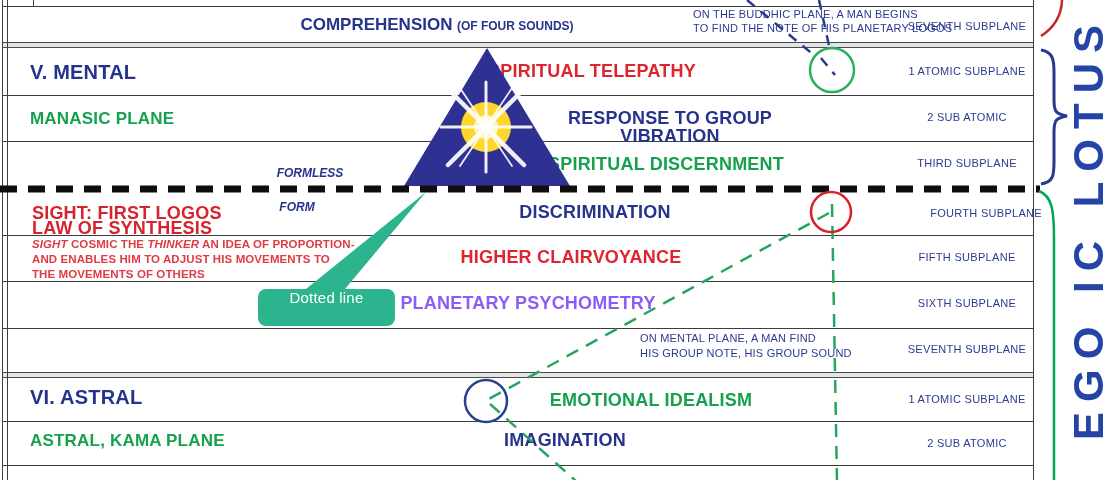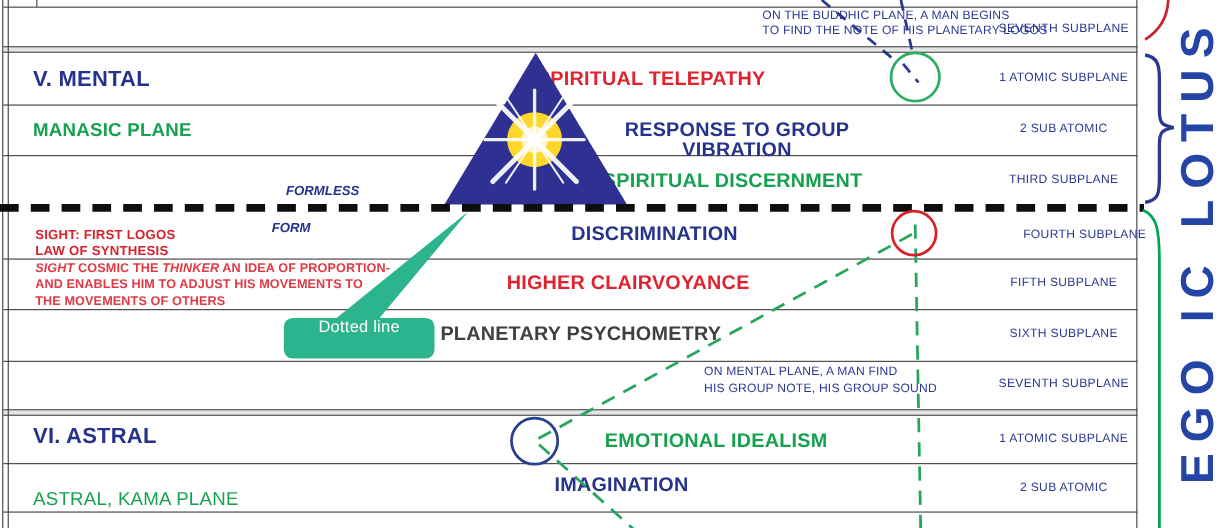--- a/index.html
+++ b/index.html
@@ -11,23 +11,23 @@
   .vline{position:absolute;width:0;border-left:1.8px solid #3d3d3d;}
   .subplane{position:absolute;left:892px;width:150px;text-align:center;
             font-size:11px;font-weight:500;color:#2b3a90;letter-spacing:.3px;line-height:1;}
   .ability{position:absolute;width:300px;text-align:center;font-weight:700;font-size:18px;
            letter-spacing:.2px;line-height:1;}
   .leftlabel{position:absolute;left:30px;line-height:1;letter-spacing:.2px;}
   .sectionlabel{font-size:20px;font-weight:800;color:#26338c;}
   .planename{font-size:17px;font-weight:600;color:#16a14f;}
   .mattername{font-size:17px;font-weight:600;color:#df2430;}
   .note{position:absolute;font-size:11px;font-weight:500;color:#2b3a90;line-height:13.5px;letter-spacing:.2px;}
-  .formword{position:absolute;width:100px;text-align:left;font-size:12px;font-weight:700;
+  .formword{position:absolute;width:100px;text-align:center;font-size:12px;font-weight:700;
             font-style:italic;color:#26338c;line-height:1;}
-  .sight-head{position:absolute;left:32px;font-size:12px;font-weight:800;color:#d8232e;line-height:15px;letter-spacing:.2px;}
+  .sight-head{position:absolute;left:32px;font-size:18px;font-weight:800;color:#d8232e;line-height:15px;letter-spacing:.2px;}
   .sight-body{position:absolute;left:32px;font-size:11.5px;font-weight:600;color:#e03a44;line-height:15.2px;letter-spacing:.1px;}
   .sight-body i{font-style:italic;}
   .callout{position:absolute;left:258px;top:289px;width:137px;height:37px;background:#2cb48e;
            border-radius:8px;display:flex;align-items:flex-start;justify-content:center;
            color:#ffffff;font-size:15px;font-weight:500;letter-spacing:.2px;cursor:pointer;}
   .side-label{position:absolute;left:1066px;top:-60px;width:500px;height:46px;
               transform-origin:0 0;transform:rotate(-90deg) translateX(-500px);
               font-size:42px;font-weight:800;color:#2444a6;letter-spacing:10px;word-spacing:2px;
               white-space:nowrap;line-height:46px;}
   svg.overlay{position:absolute;left:0;top:0;pointer-events:none;}
@@ -45,41 +45,45 @@
   <div class="hline" style="left:3px;top:281px;width:1031px;"></div>
   <div class="hline" style="left:3px;top:328px;width:1031px;"></div>
   <div class="dline" style="left:3px;top:372px;width:1031px;"></div>
   <div class="hline" style="left:3px;top:421px;width:1031px;"></div>
   <div class="hline" style="left:3px;top:465px;width:1031px;"></div>
   <div class="vline" style="left:2px;top:0;height:480px;"></div>
   <div class="vline" style="left:7px;top:0;height:480px;"></div>
   <div class="vline" style="left:1033px;top:0;height:480px;"></div>
   <div class="vline" style="left:33px;top:0;height:6px;"></div>
 
+  <div class="abs" style="left:262px;top:16px;width:350px;text-align:center;line-height:1;color:#26338c;">
+    <span style="font-size:17px;font-weight:800;">COMPREHENSION</span>
+    <span style="font-size:12px;font-weight:800;">(OF FOUR SOUNDS)</span>
+  </div>
   <div class="note" style="left:693px;top:8px;">
     <div>ON THE BUDDHIC PLANE, A MAN BEGINS</div>
     <div>TO FIND THE NOTE OF HIS PLANETARY LOGOS</div>
   </div>
   <div class="subplane" style="top:21px;">SEVENTH SUBPLANE</div>
 
   <div class="leftlabel sectionlabel" style="top:62px;">V. MENTAL</div>
   <div class="leftlabel planename" style="top:110px;">MANASIC PLANE</div>
   <div class="formword" style="left:260px;top:167px;">FORMLESS</div>
   <div class="formword" style="left:247px;top:201px;">FORM</div>
 
   <div class="ability" style="left:442px;top:62px;color:#df2430;">SPIRITUAL TELEPATHY</div>
   <div class="ability" style="left:520px;top:109px;color:#26338c;">RESPONSE TO GROUP VIBRATION</div>
   <div class="ability" style="left:516px;top:155px;color:#16a14f;">SPIRITUAL DISCERNMENT</div>
   <div class="subplane" style="top:66px;">1 ATOMIC SUBPLANE</div>
   <div class="subplane" style="top:112px;">2 SUB ATOMIC</div>
   <div class="subplane" style="top:158px;">THIRD SUBPLANE</div>
 
   <div class="ability" style="left:445px;top:203px;color:#26338c;">DISCRIMINATION</div>
   <div class="ability" style="left:421px;top:248px;color:#df2430;">HIGHER CLAIRVOYANCE</div>
-  <div class="ability" style="left:378px;top:294px;color:#404040;">PLANETARY PSYCHOMETRY</div>
+  <div class="ability" style="left:378px;top:294px;color:#8b5cf6;">PLANETARY PSYCHOMETRY</div>
   <div class="subplane" style="top:208px;text-align:right;">FOURTH SUBPLANE</div>
   <div class="subplane" style="top:252px;">FIFTH SUBPLANE</div>
   <div class="subplane" style="top:298px;">SIXTH SUBPLANE</div>
   <div class="subplane" style="top:344px;">SEVENTH SUBPLANE</div>
 
   <div class="sight-head" style="top:206px;">
     <div>SIGHT: FIRST LOGOS</div>
     <div>LAW OF SYNTHESIS</div>
   </div>
   <div class="sight-body" style="top:237px;">
@@ -87,21 +91,21 @@
     <div>AND ENABLES HIM TO ADJUST HIS MOVEMENTS TO</div>
     <div>THE MOVEMENTS OF OTHERS</div>
   </div>
 
   <div class="note" style="left:640px;top:331px;line-height:15px;">
     <div>ON MENTAL PLANE, A MAN FIND</div>
     <div>HIS GROUP NOTE, HIS GROUP SOUND</div>
   </div>
 
   <div class="leftlabel sectionlabel" style="top:387px;">VI. ASTRAL</div>
-  <div class="leftlabel planename" style="top:432px;font-weight:400;margin-top:13px;">ASTRAL, KAMA PLANE</div>
+  <div class="leftlabel planename" style="top:432px;font-weight:700;">ASTRAL, KAMA PLANE</div>
   <div class="ability" style="left:501px;top:391px;color:#16a14f;">EMOTIONAL IDEALISM</div>
   <div class="ability" style="left:415px;top:431px;color:#26338c;">IMAGINATION</div>
   <div class="subplane" style="top:394px;">1 ATOMIC SUBPLANE</div>
   <div class="subplane" style="top:438px;">2 SUB ATOMIC</div>
 
   <svg class="overlay" width="1117" height="480" viewBox="0 0 1117 480">
 
     <g>
       <polygon points="487,48 404,186 570,186" fill="#2e3192"></polygon>
       <g stroke-linecap="round">

